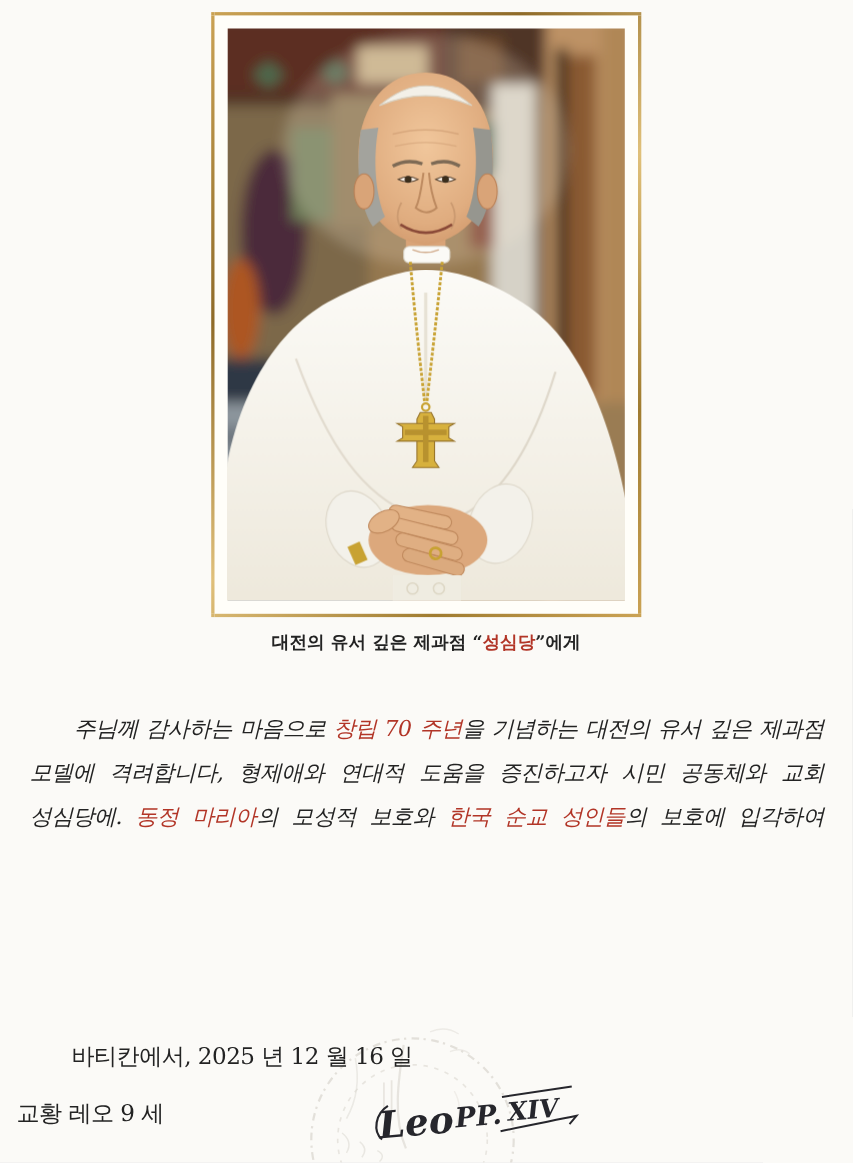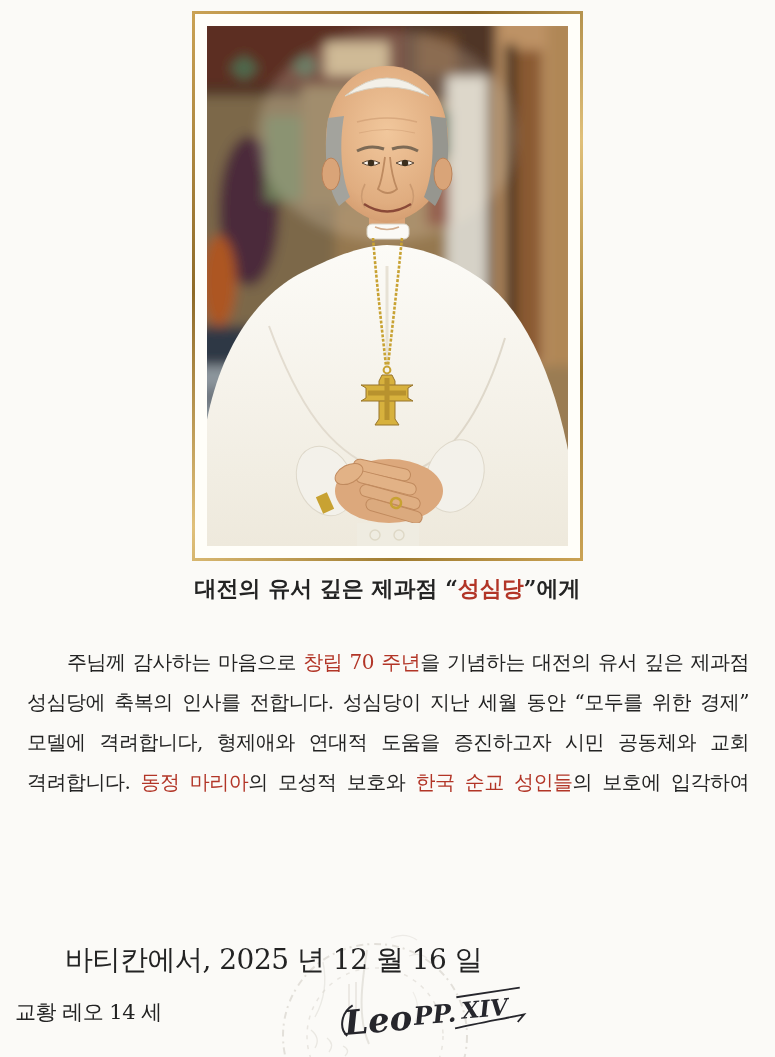--- a/index.html
+++ b/index.html
@@ -21,33 +21,33 @@
     position:absolute;left:192px;top:11px;width:391px;height:550px;
     box-sizing:border-box;background:#fffef9;
     border:3px solid #b1893c;
     border-image:linear-gradient(135deg,#caa254 0%,#8f6b28 30%,#e0c07a 55%,#a07c30 80%,#caa254 100%) 1;
     padding:12px;
   }
   .photo-frame svg{display:block;}
   
   .caption{
     position:absolute;left:0;top:574px;width:775px;
-    text-align:center;font-size:22px;font-weight:700;letter-spacing:0px;
+    text-align:center;font-size:16px;font-weight:700;letter-spacing:0px;
   }
   
   .body-text{
     position:absolute;left:27px;top:642px;width:722px;z-index:2;
     font-size:20px;letter-spacing:-0.5px;font-weight:500;
   }
-  .line{display:block;height:40px;line-height:40px;white-space:nowrap;}
+  .line{display:block;height:40px;line-height:40px;white-space:nowrap;font-style:italic;}
   .line.justify{white-space:normal;text-align:justify;text-align-last:justify;}
   .line.indent{padding-left:40px;}
   .red{color:var(--accent);}
   .dateline{
-    position:absolute;left:65px;top:942px;font-size:28px;line-height:36px;z-index:2;
+    position:absolute;left:65px;top:942px;font-size:21px;line-height:36px;z-index:2;
     letter-spacing:-0.5px;font-weight:500;
   }
   .signer{
     position:absolute;left:15px;top:998px;font-size:21px;z-index:2;
     letter-spacing:-0.5px;font-weight:500;
   }
   .seal{position:absolute;left:263px;top:922px;z-index:1;}
   .signature{position:absolute;left:336px;top:984px;z-index:3;transform:rotate(-2deg);}
 </style>
 </head>
@@ -165,28 +165,27 @@
         <circle cx="168" cy="509" r="5" fill="none" stroke="#ded8c6" stroke-width="1.4"></circle>
         <circle cx="192" cy="509" r="5" fill="none" stroke="#ded8c6" stroke-width="1.4"></circle>
       </g>
     </svg>
   </div>
 
   <div class="caption"><span>대전의 유서 깊은 제과점 “</span><span class="red">성심당</span><span>”에게</span></div>
 
   <div class="body-text">
     <span class="line justify indent"><span>주님께 감사하는 마음으로 </span><span class="red">창립 70 주년</span><span>을 기념하는 대전의 유서 깊은 제과점</span></span>
-    <span class="line justify"><span>성심당에 축복의 인사를 전합니다. 성심당이 지난 세월 동안 “모두를 위한 경제”</span></span>
     <span class="line justify"><span>모델에 격려합니다, 형제애와 연대적 도움을 증진하고자 시민 공동체와 교회</span></span>
-    <span class="line justify"><span>격려합니다. </span><span class="red">동정 마리아</span><span>의 모성적 보호와 </span><span class="red">한국 순교 성인들</span><span>의 보호에 입각하여</span></span>
+    <span class="line justify"><span>성심당에. </span><span class="red">동정 마리아</span><span>의 모성적 보호와 </span><span class="red">한국 순교 성인들</span><span>의 보호에 입각하여</span></span>
   </div>
 
   <div class="dateline">바티칸에서, 2025 년 12 월 16 일</div>
 
-  <div class="signer">교황 레오 14 세</div>
+  <div class="signer">교황 레오 9 세</div>
 
   <svg class="seal" width="220" height="135" viewBox="0 0 220 135">
     <g stroke="#cdc9c0" fill="none" opacity="0.75">
       <circle cx="112" cy="114" r="92" stroke-width="2" stroke-dasharray="7 4 2 5" opacity="0.7"></circle>
       <circle cx="112" cy="114" r="68" stroke-width="1.5" stroke-dasharray="4 6" opacity="0.55"></circle>
       <path d="M 104 28 C 99 60 94 95 106 122" stroke-width="2" opacity="0.6"></path>
       <path d="M 86 62 v 30 M 93 60 v 28" stroke-width="1.6" opacity="0.55"></path>
       <path d="M 60 40 q 6 30 -8 55" stroke-width="1.4" opacity="0.45"></path>
       <path d="M 48 108 q 10 8 4 18 M 64 116 q 8 6 2 14 M 80 124 q 8 4 2 10" stroke-width="1.3" opacity="0.5"></path>
       <path d="M 128 16 q 14 -6 26 2 M 146 34 q 10 -4 18 2" stroke-width="1.3" opacity="0.4"></path>

